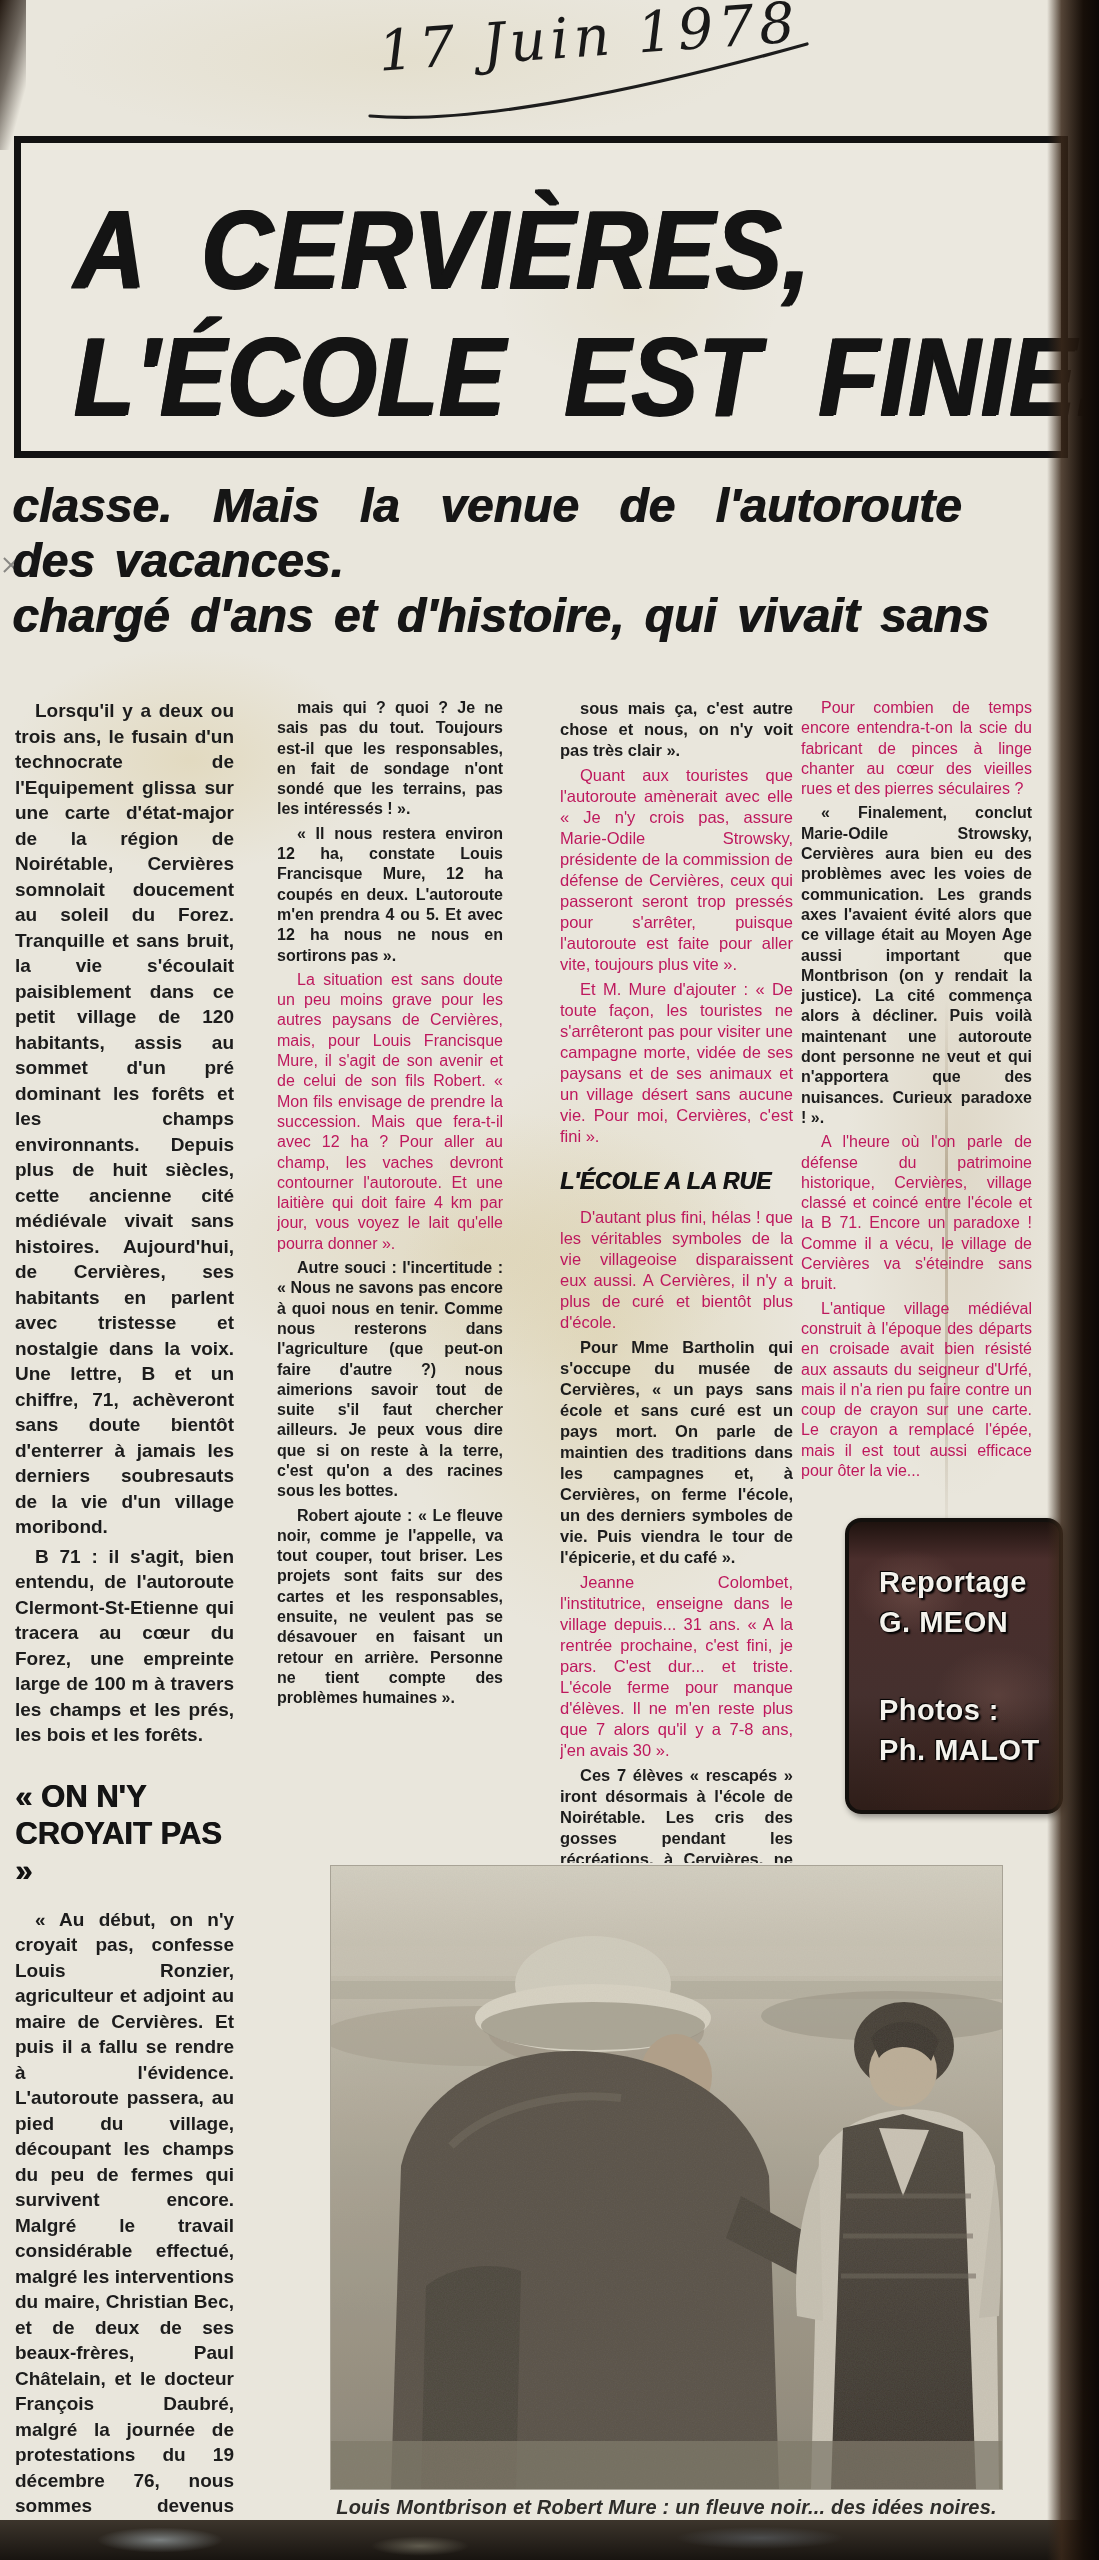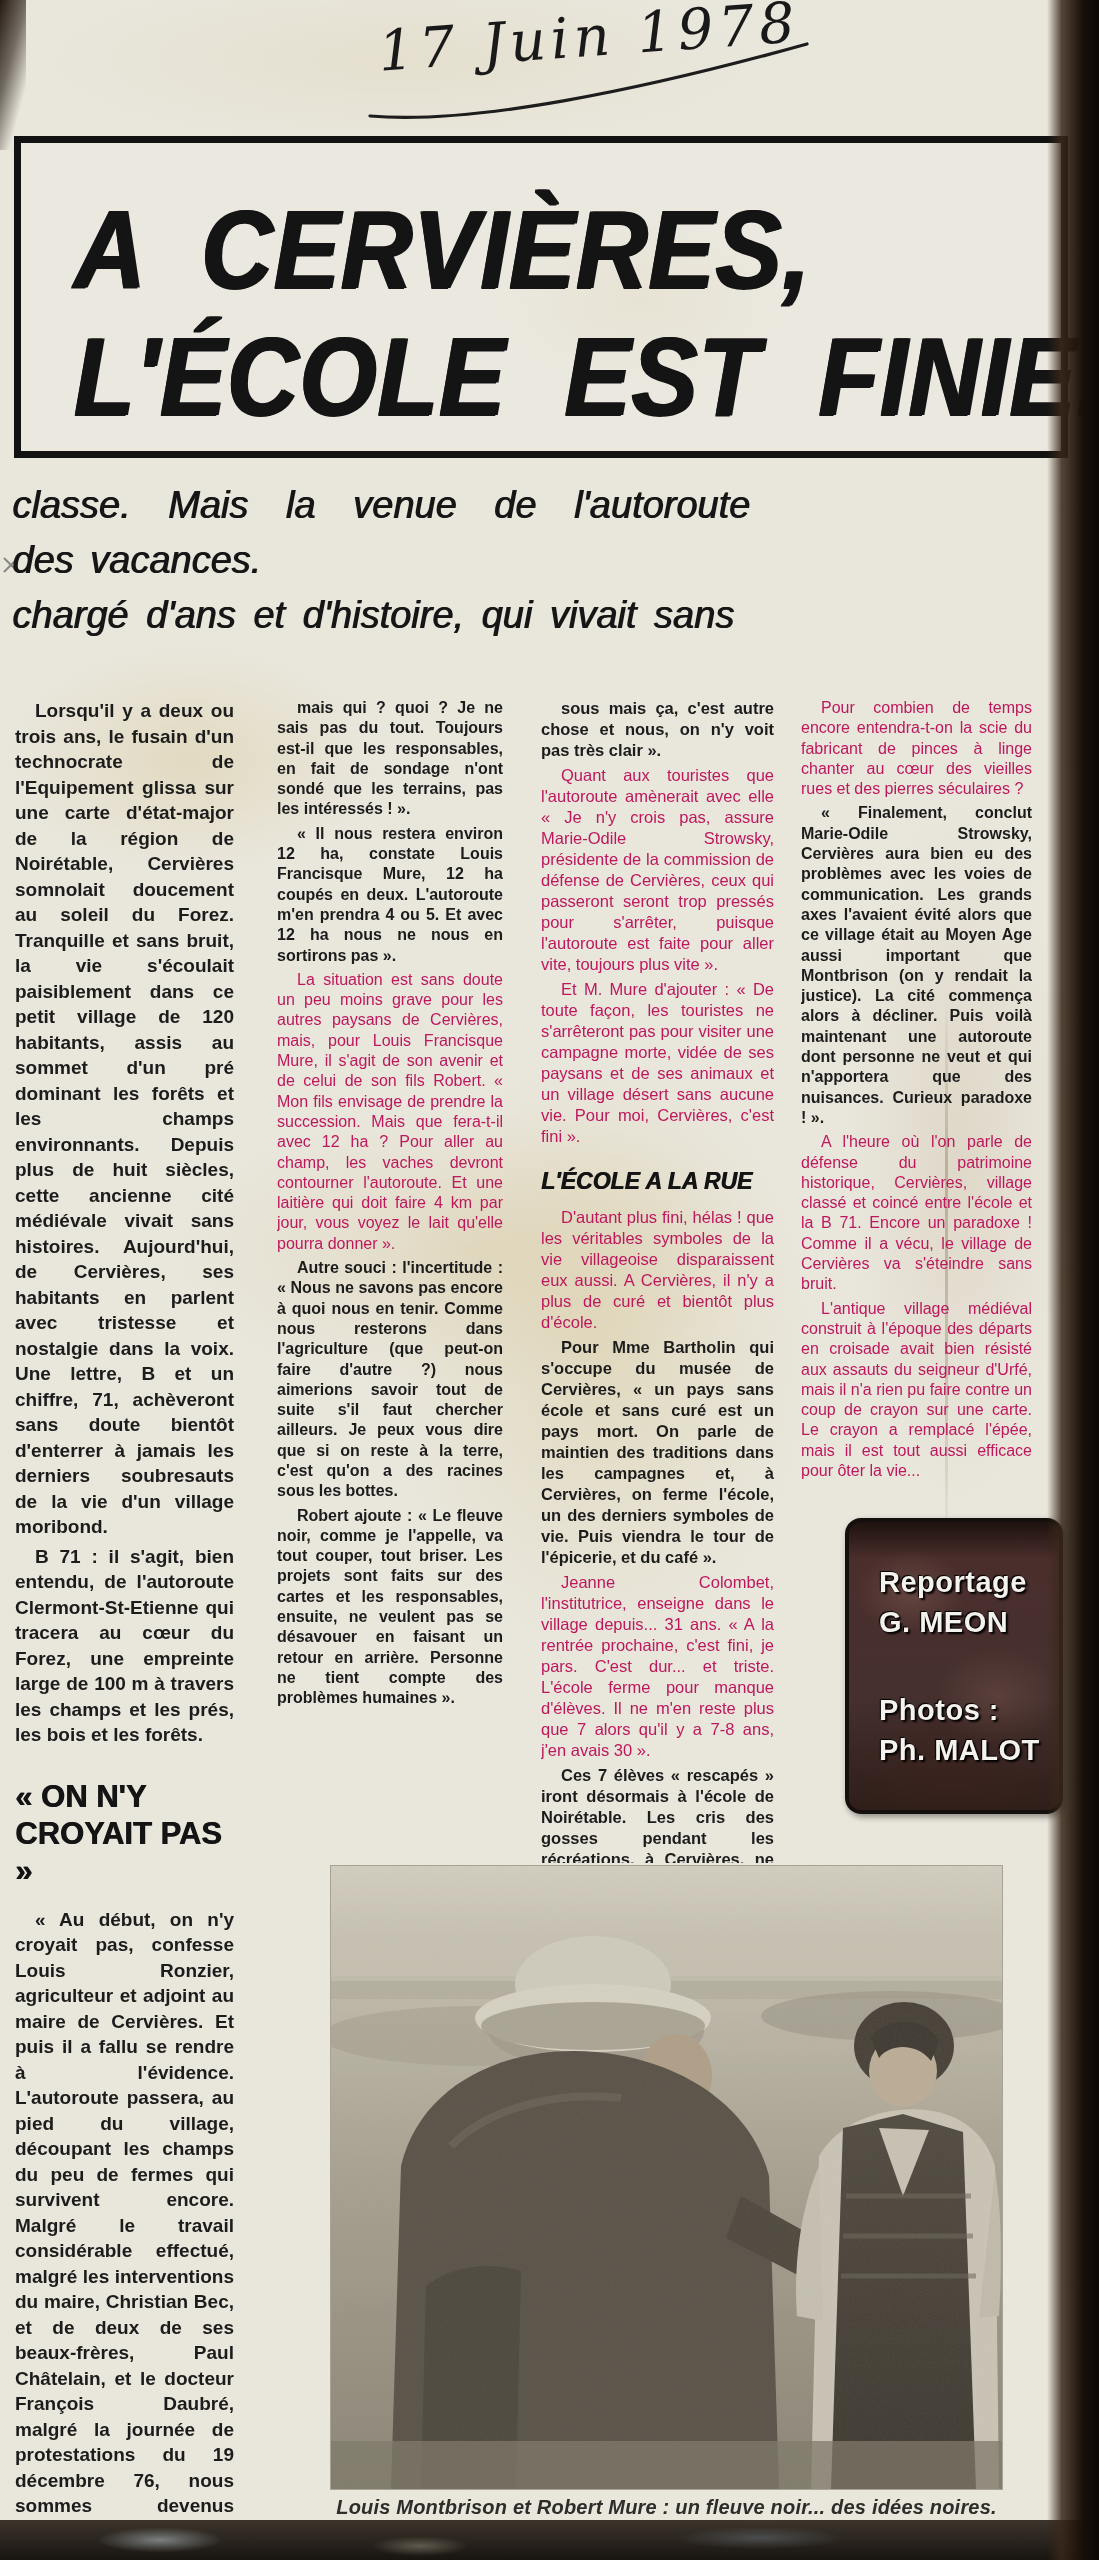--- a/index.html
+++ b/index.html
@@ -54,34 +54,34 @@
   }
   .headline-line{
     display:inline-block;font-weight:bold;font-style:italic;
     font-size:99px;line-height:1.28;letter-spacing:1px;word-spacing:30px;
     color:#141414;transform:scaleY(1.12);transform-origin:left top;
     text-shadow:2.5px 0 0 #141414, 0 1px 0 #141414;
     white-space:nowrap;
   }
   .standfirst{position:absolute;left:12px;top:478px;width:1046px;z-index:6;color:#161616;}
   .standfirst div{
-    font-weight:normal;font-style:italic;font-size:38px;line-height:55px;
+    font-weight:bold;font-style:italic;font-size:48px;line-height:55px;
     text-shadow:1px 0 0 #161616;white-space:nowrap;
   }
   .sf1{word-spacing:27px;}
   .sf2{word-spacing:6px;}
   .sf3{word-spacing:7px;}
 
   
   .col{position:absolute;top:698px;z-index:6;text-align:justify;overflow:hidden;}
   .col p{margin:0;text-indent:20px;}
   .col p + p{margin-top:4px;}
   #col1{left:15px;width:219px;height:1860px;font-size:19px;line-height:25.5px;}
   #col2{left:277px;width:226px;height:1162px;font-size:16px;line-height:20.3px;}
-  #col3{left:541px;width:233px;height:1165px;font-size:16.5px;line-height:21px;}
+  #col3{left:560px;width:233px;height:1165px;font-size:16.5px;line-height:21px;}
   #col4{left:801px;width:231px;height:800px;font-size:16px;line-height:20.3px;}
   .w-b{font-weight:bold;}
   .w-n{font-weight:normal;color:#be185d;}
   .sec-heading{
     font-weight:bold;text-indent:0;text-align:left;color:#141414;
     text-shadow:.7px 0 0 #141414;
   }
   .h-col1{font-size:31px;line-height:37px;margin:30px 0 18px 0;}
   .h-col2{font-size:29px;line-height:36px;margin:64px 0 18px 0;}
   .h-col3{font-size:23px;line-height:28px;margin:20px 0 12px 0;font-style:italic;}

